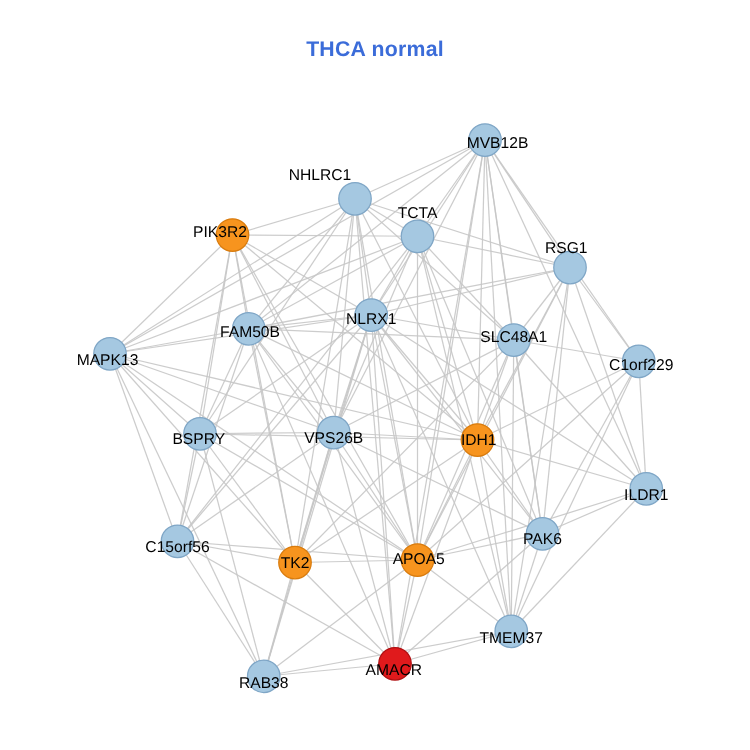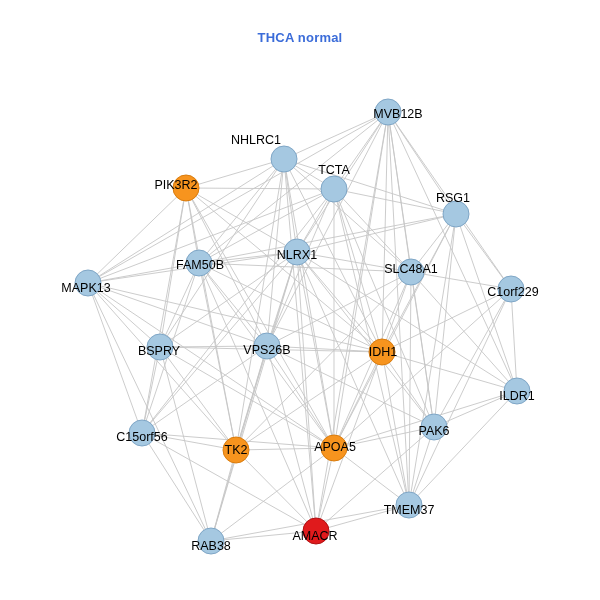--- a/index.html
+++ b/index.html
@@ -17,21 +17,21 @@
     height: 600px;
     background: #ffffff;
   }
   .plot-title {
     position: absolute;
     top: 30px;
     left: 0;
     width: 100%;
     margin: 0;
     text-align: center;
-    font-size: 13px;
+    font-size: 17px;
     font-weight: bold;
     color: #3b6cd9;
     letter-spacing: 0.2px;
   }
   svg.graph {
     position: absolute;
     top: 0;
     left: 0;
   }
   svg.graph text.node-label {

